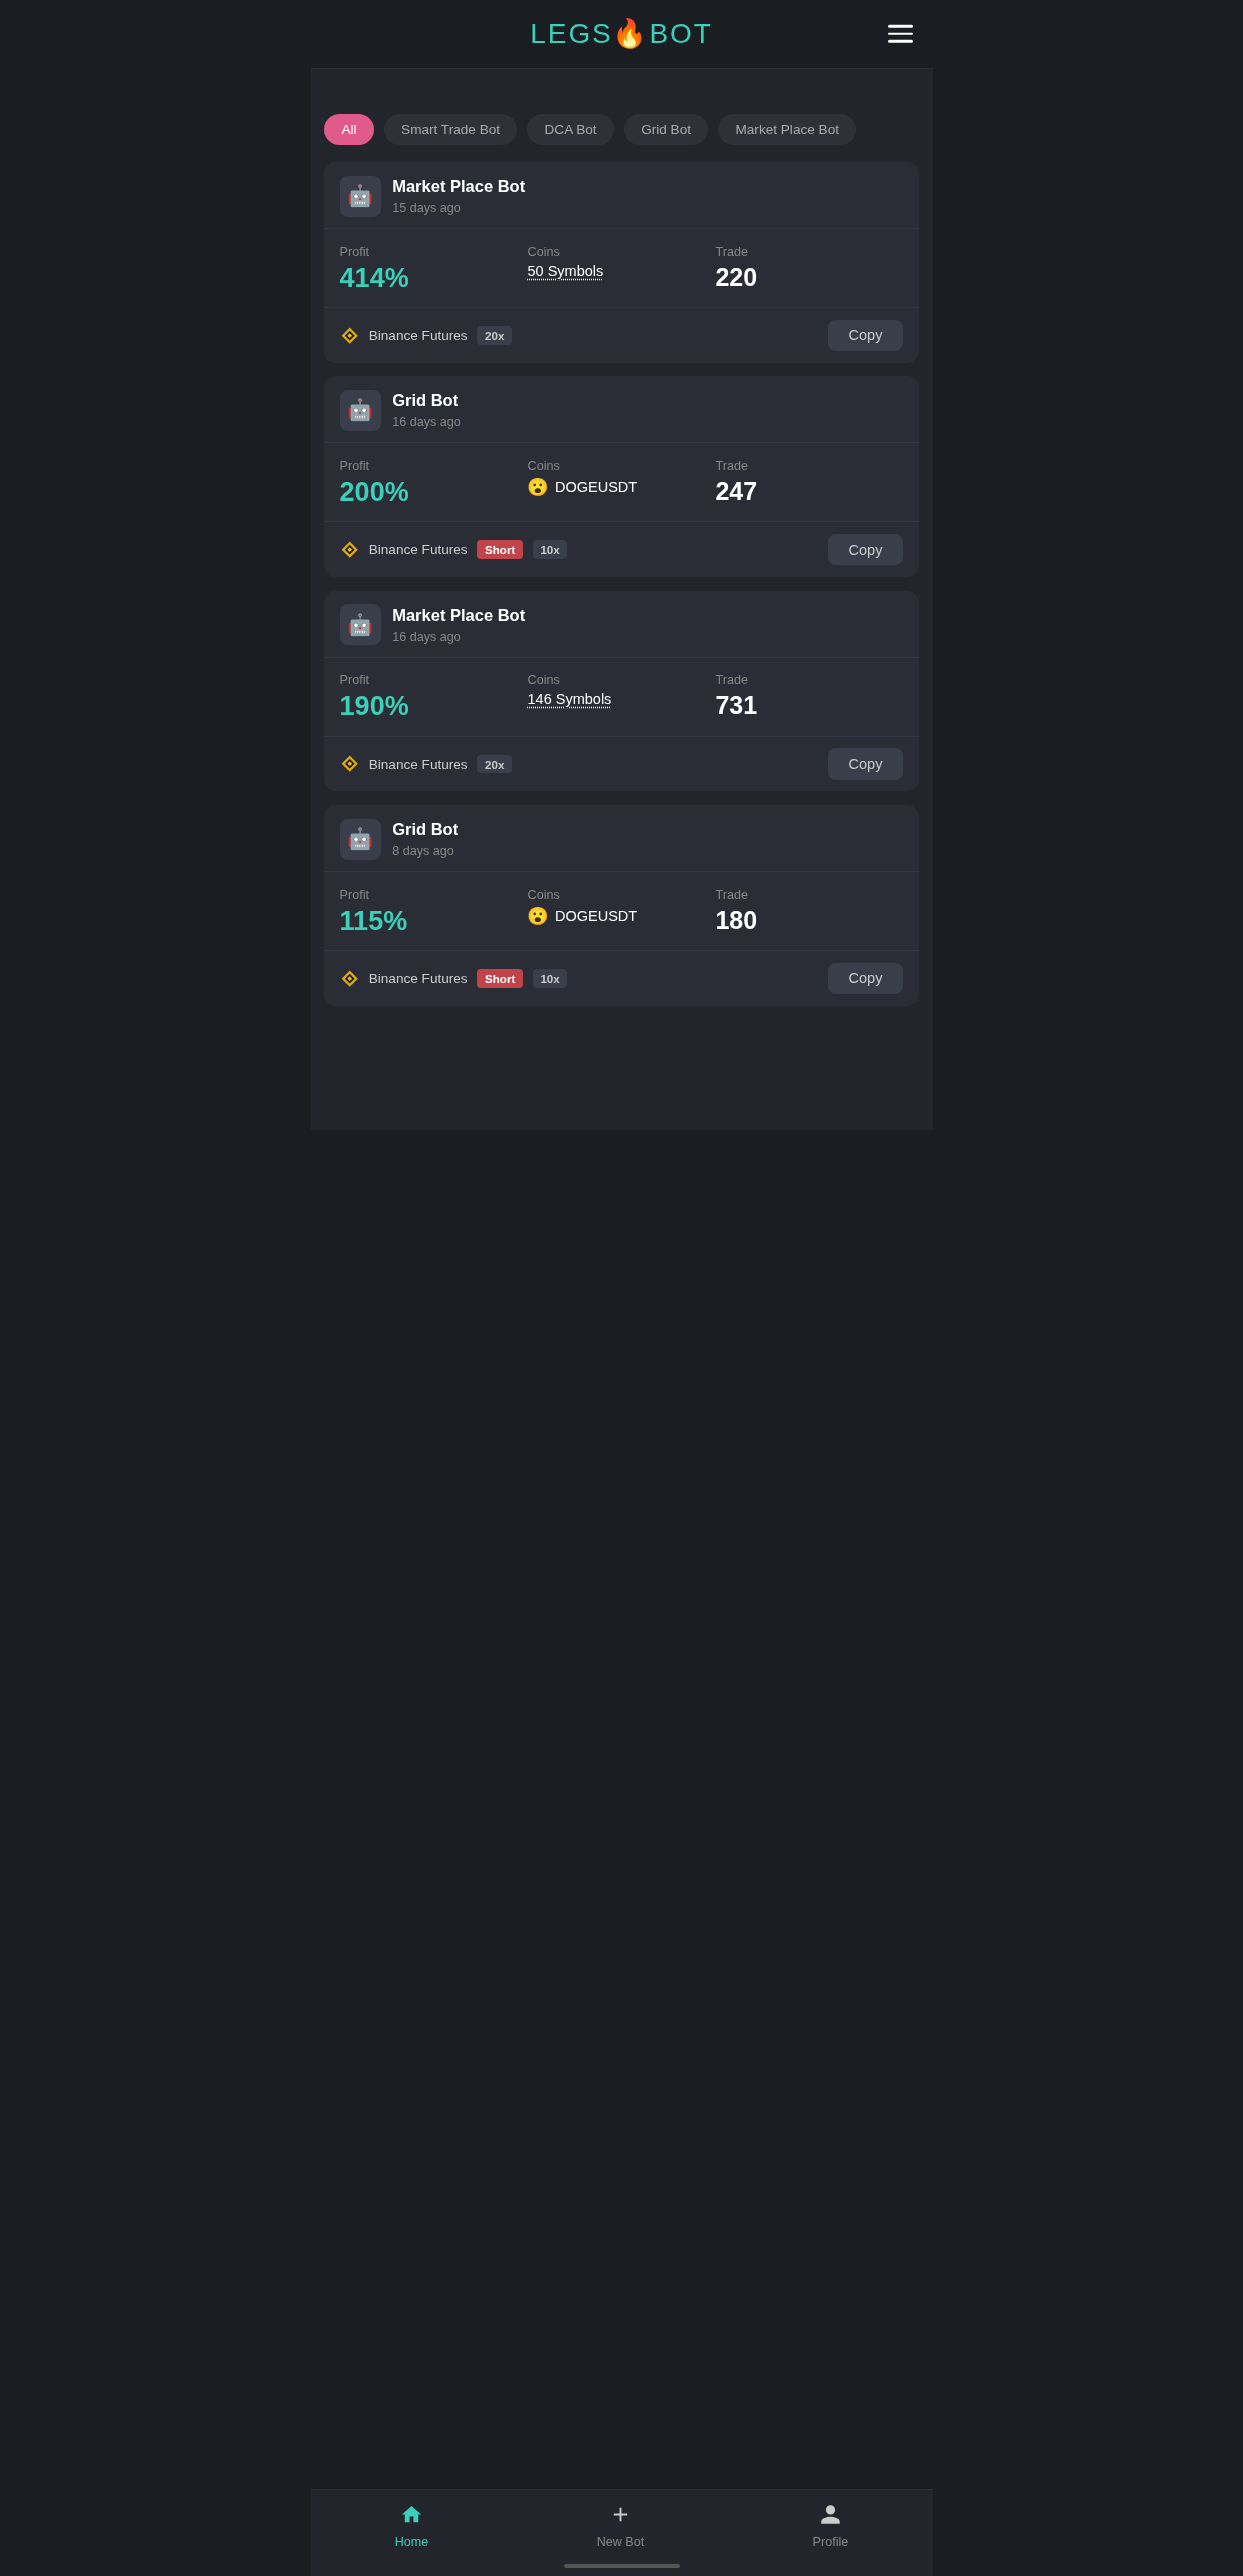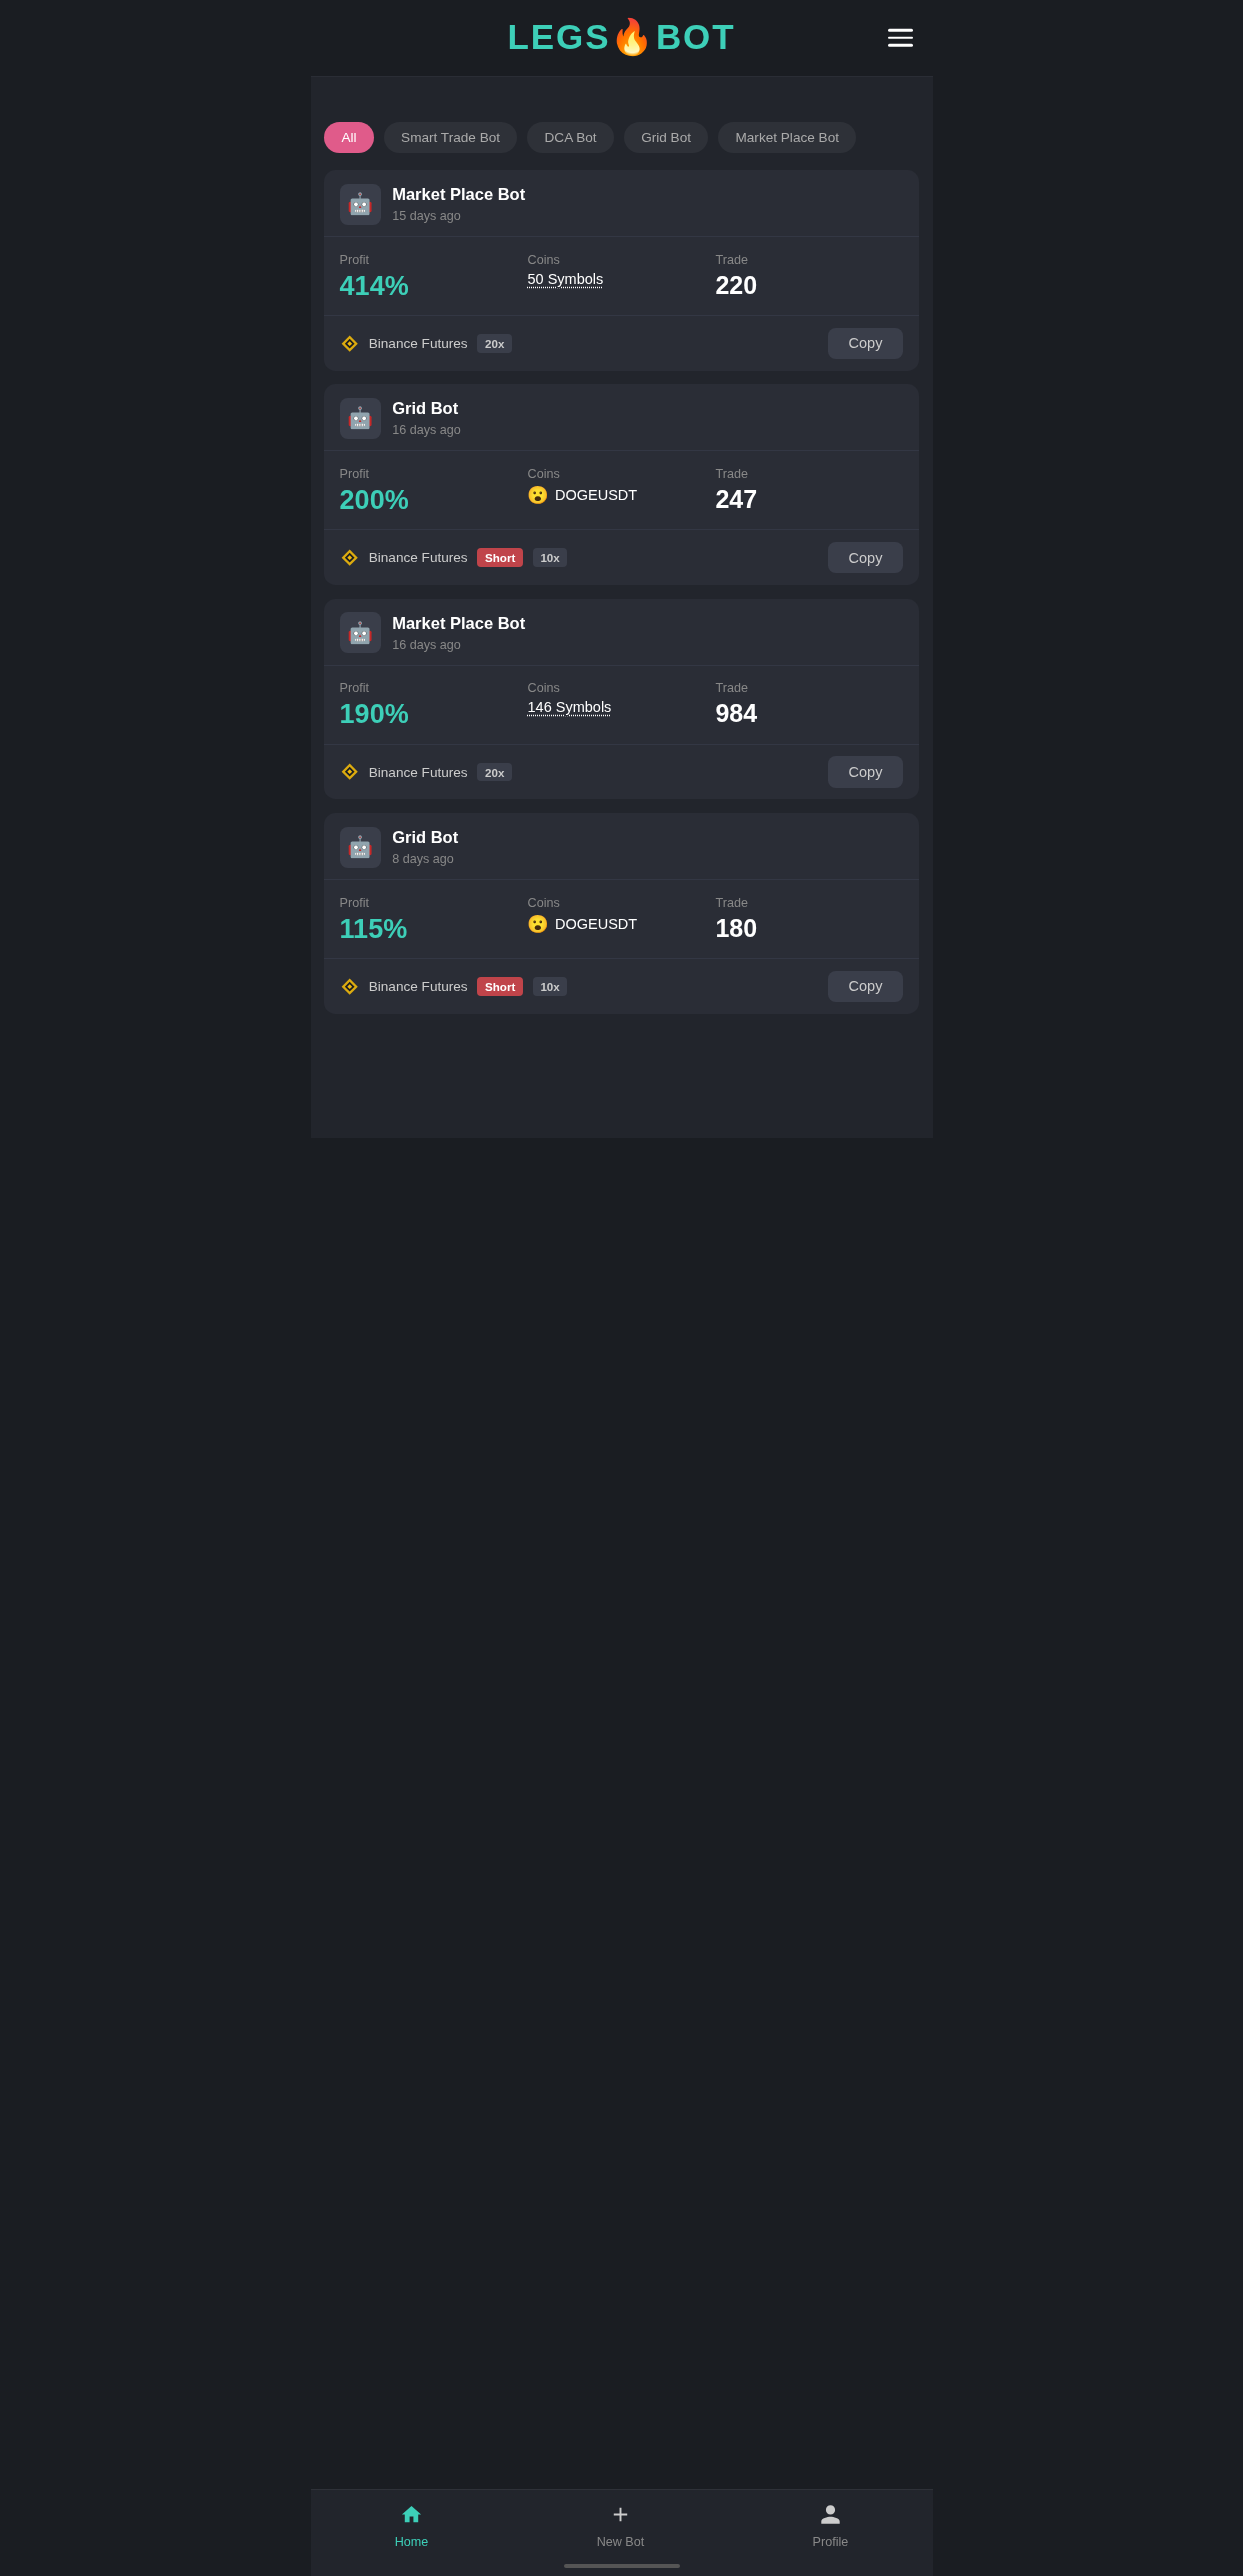--- a/index.html
+++ b/index.html
@@ -18,22 +18,22 @@
     .header {
       display: flex;
       align-items: center;
       justify-content: center;
       padding: 17.4px 19.4px;
       border-bottom: 1px solid #2a2d35;
       position: relative;
       background: #1a1d22;
     }
     .logo {
-      font-size: 35px;
-      font-weight: 700;
+      font-size: 28px;
+      font-weight: 400;
       letter-spacing: 1.9px;
       color: #3dcfb8;
     }
     .logo span.flame {
       color: #e8833a;
     }
     .hamburger {
       position: absolute;
       right: 19.4px;
       top: 50%;
@@ -389,21 +389,21 @@
       <div class="stat-item">
         <div class="stat-label">Profit</div>
         <div class="stat-value">190%</div>
       </div>
       <div class="stat-item">
         <div class="stat-label">Coins</div>
         <div class="stat-coins">146 Symbols</div>
       </div>
       <div class="stat-item">
         <div class="stat-label">Trade</div>
-        <div class="stat-value white">984</div>
+        <div class="stat-value white">731</div>
       </div>
     </div>
     <div class="card-footer">
       <div class="footer-left">
         <svg class="binance-diamond" viewBox="0 0 24 24" fill="none">
           <polygon points="12,2 22,12 12,22 2,12" fill="#F0B90B" opacity="0.9"></polygon>
           <polygon points="12,6 18,12 12,18 6,12" fill="#1a1d22"></polygon>
           <polygon points="12,9 15,12 12,15 9,12" fill="#F0B90B"></polygon>
         </svg>
         <span class="exchange-label">Binance Futures</span>

